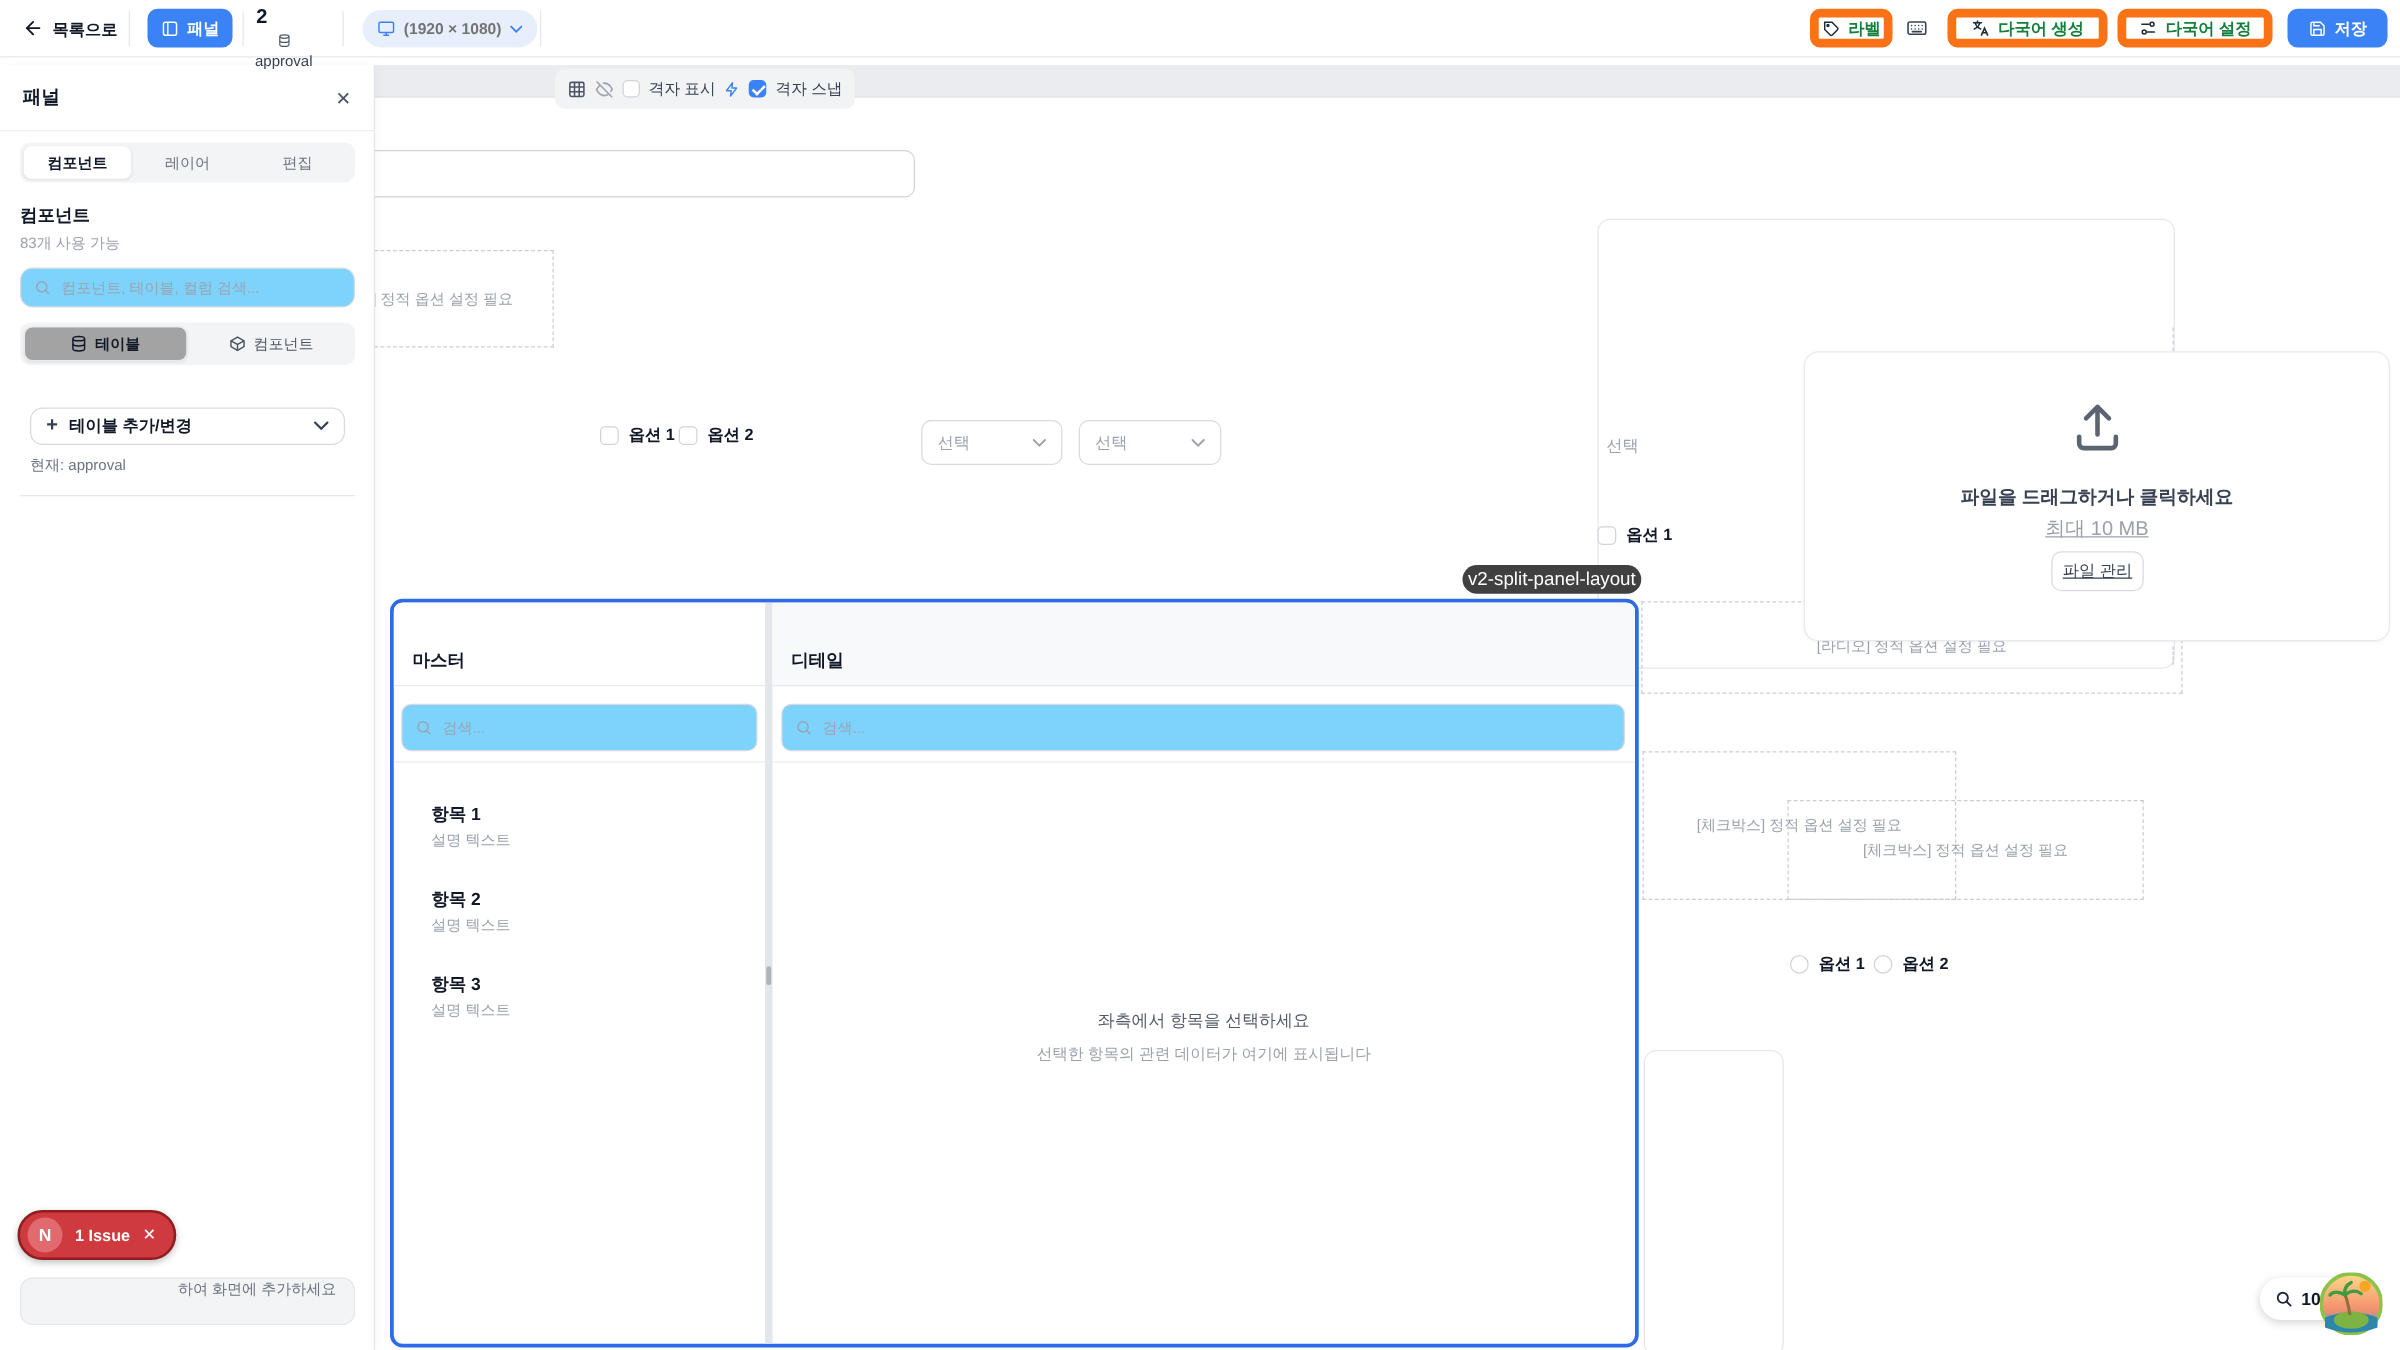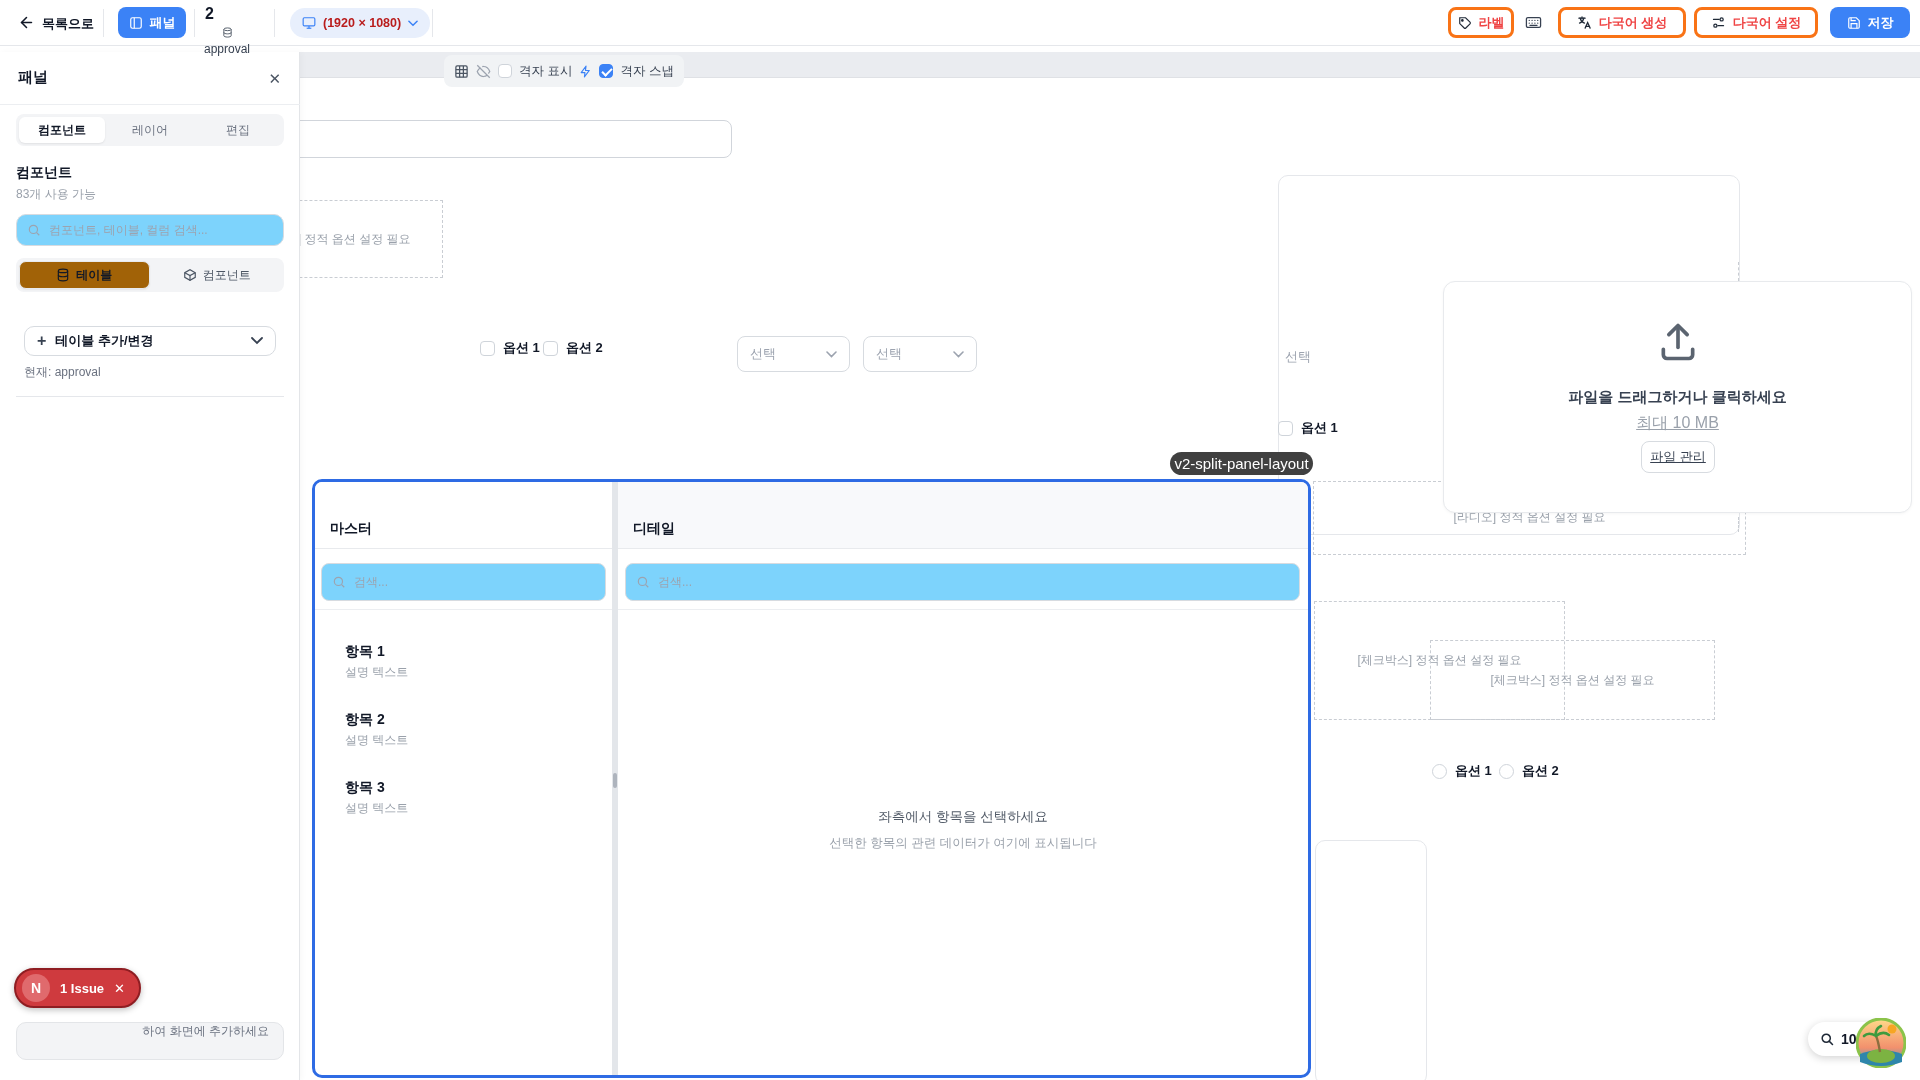--- a/index.html
+++ b/index.html
@@ -8,23 +8,23 @@
   .abs { position:absolute; }
   svg { display:block; }
 
   
   .toolbar { position:absolute; left:0; top:0; width:1920px; height:46px; background:#fff;
     border-bottom:1px solid #e5e7eb; z-index:90; }
   .tb-div { position:absolute; top:9px; height:28px; width:1px; background:#e5e7eb; }
   .tb-txt { font-size:13px; font-weight:700; color:#111827; }
   .btn-blue { background:#3b82f6; color:#fff; border-radius:8px; display:flex; align-items:center;
     justify-content:center; gap:7px; font-size:13px; font-weight:700; cursor:pointer; }
-  .btn-outline { background:#fff; border:3px solid #f97316; border-radius:8px; display:flex;
-    align-items:center; justify-content:center; gap:7px; font-size:13px; font-weight:600; color:#ef4444; cursor:pointer; }
-  .pill-blue { background:#e8effc; color:#b91c1c; border-radius:16px; display:flex; align-items:center;
+  .btn-outline { background:#fff; border:7px solid #f97316; border-radius:8px; display:flex;
+    align-items:center; justify-content:center; gap:7px; font-size:13px; font-weight:600; color:#15803d; cursor:pointer; }
+  .pill-blue { background:#e8effc; color:#737373; border-radius:16px; display:flex; align-items:center;
     gap:7px; font-size:12.5px; font-weight:600; padding:0 12px; cursor:pointer; }
   .tb-group { background:#f1f3f5; border-radius:8px; display:flex; align-items:center; gap:7px; padding:0 10px; }
   .chk { width:14px; height:14px; border:1.5px solid #cfd4da; border-radius:4px; background:#fff; }
   .chk.on { background:#3b82f6; border-color:#3b82f6; position:relative; }
   .chk.on:after { content:""; position:absolute; left:4px; top:1px; width:4px; height:8px;
     border:solid #fff; border-width:0 2px 2px 0; transform:rotate(45deg); }
   .small-lbl { font-size:12.5px; color:#374151; }
 
   
   .canvas-band { position:absolute; left:0; top:52px; width:1920px; height:26px; background:#eaecf0;
@@ -55,21 +55,21 @@
   .sec-sub { position:absolute; left:16px; top:134px; font-size:12px; color:#9aa1ab; }
   .search-box { position:absolute; display:flex; align-items:center; gap:8px; background:#7dd3fc;
     border:1px solid #d7dbe0; border-radius:10px; padding:0 10px; }
   .search-box input { border:none; outline:none; flex:1; font-size:12px; color:#374151;
     font-family:inherit; background:transparent; }
   .search-box input::placeholder { color:#9ca3af; }
   .segment { position:absolute; left:16px; top:206px; width:268px; height:34px; background:#f3f4f6;
     border-radius:8px; display:flex; padding:3px; gap:3px; }
   .seg-btn { flex:1; display:flex; align-items:center; justify-content:center; gap:6px;
     font-size:12px; color:#4b5563; border-radius:7px; cursor:pointer; }
-  .seg-btn.active { background:#a16207; font-weight:700; color:#111827; border:1px solid #e8eaed;
+  .seg-btn.active { background:#a3a3a3; font-weight:700; color:#111827; border:1px solid #e8eaed;
     box-shadow:0 1px 2px rgba(0,0,0,.06); }
   .add-table { position:absolute; left:24px; top:274px; width:252px; height:30px; border:1px solid #d7dbe0;
     border-radius:10px; display:flex; align-items:center; gap:9px; padding:0 12px; font-size:13px;
     font-weight:600; color:#111827; cursor:pointer; background:#fff; }
   .cur-table { position:absolute; left:24px; top:312px; font-size:12px; color:#6b7280; }
   .panel-hr2 { position:absolute; left:16px; top:344px; width:268px; height:1px; background:#e5e7eb; }
   .hint-box { position:absolute; left:16px; top:970px; width:268px; height:38px; background:#f3f4f6;
     border:1px solid #e3e5e8; border-radius:10px; display:flex; 
     justify-content:flex-end; padding-right:14px; font-size:12px; color:#6b7280; }
   .issue-badge { position:absolute; left:14px; top:968px; height:40px; background:#cf3a3e;

